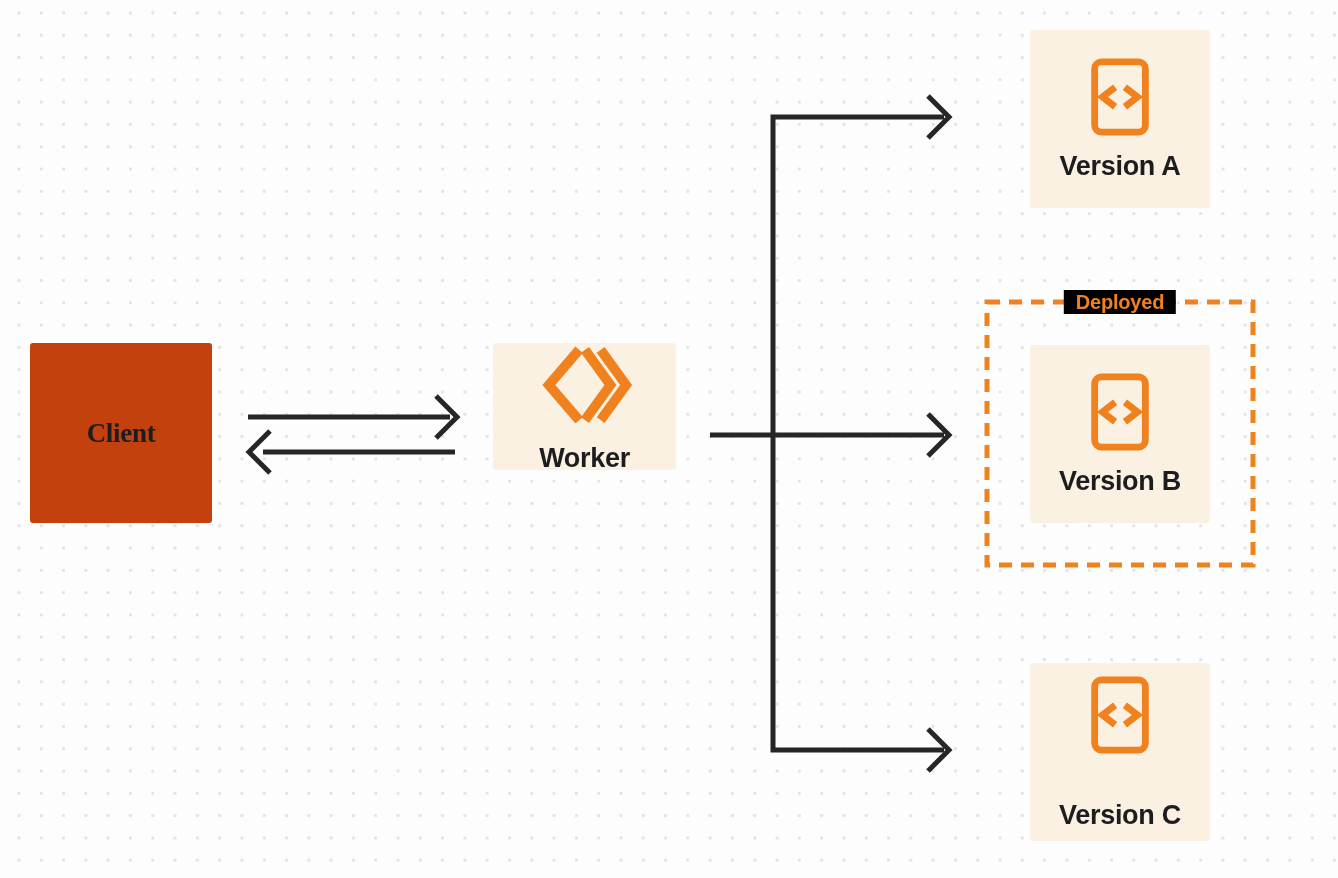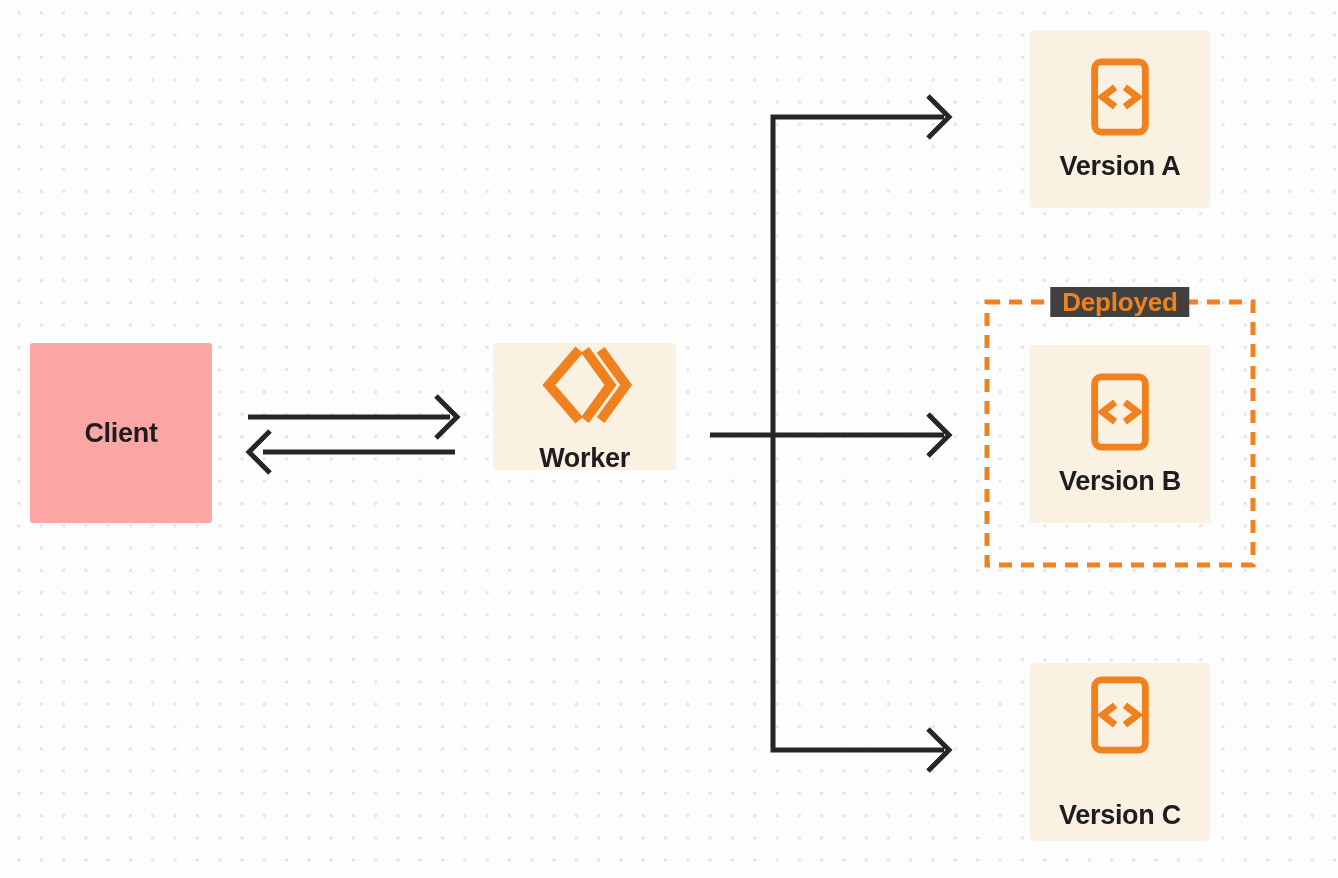--- a/index.html
+++ b/index.html
@@ -43,21 +43,22 @@
     font-size: 27px;
     color: #1d1d1f;
     letter-spacing: -0.3px;
     line-height: 1;
   }
   .client-node {
     left: 30px;
     top: 343px;
     width: 182px;
     height: 180px;
-    background: #fca5a5;
+    background: #c2410c;
+    font-family: Liberation Serif, serif;
   }
   .worker-node {
     left: 493px;
     top: 343px;
     width: 183px;
     height: 127px;
     background: #fbf1e3;
     gap: 16px;
   }
   .version-node {
@@ -88,24 +89,24 @@
     font-size: 19px;
     letter-spacing: 1.6px;
     line-height: 1;
     margin-top: 12px;
   }
   .deployed-label {
     position: absolute;
     left: 1120px;
     top: 302px;
     transform: translate(-50%, -50%);
-    background: #404040;
+    background: #000000;
     padding: 2px 12px;
     font-weight: 700;
-    font-size: 26px;
+    font-size: 20px;
     letter-spacing: -0.2px;
     color: #f0811f;
     line-height: 1;
     white-space: nowrap;
   }
   .icon-wrap {
     display: flex;
     align-items: center;
     justify-content: center;
   }

